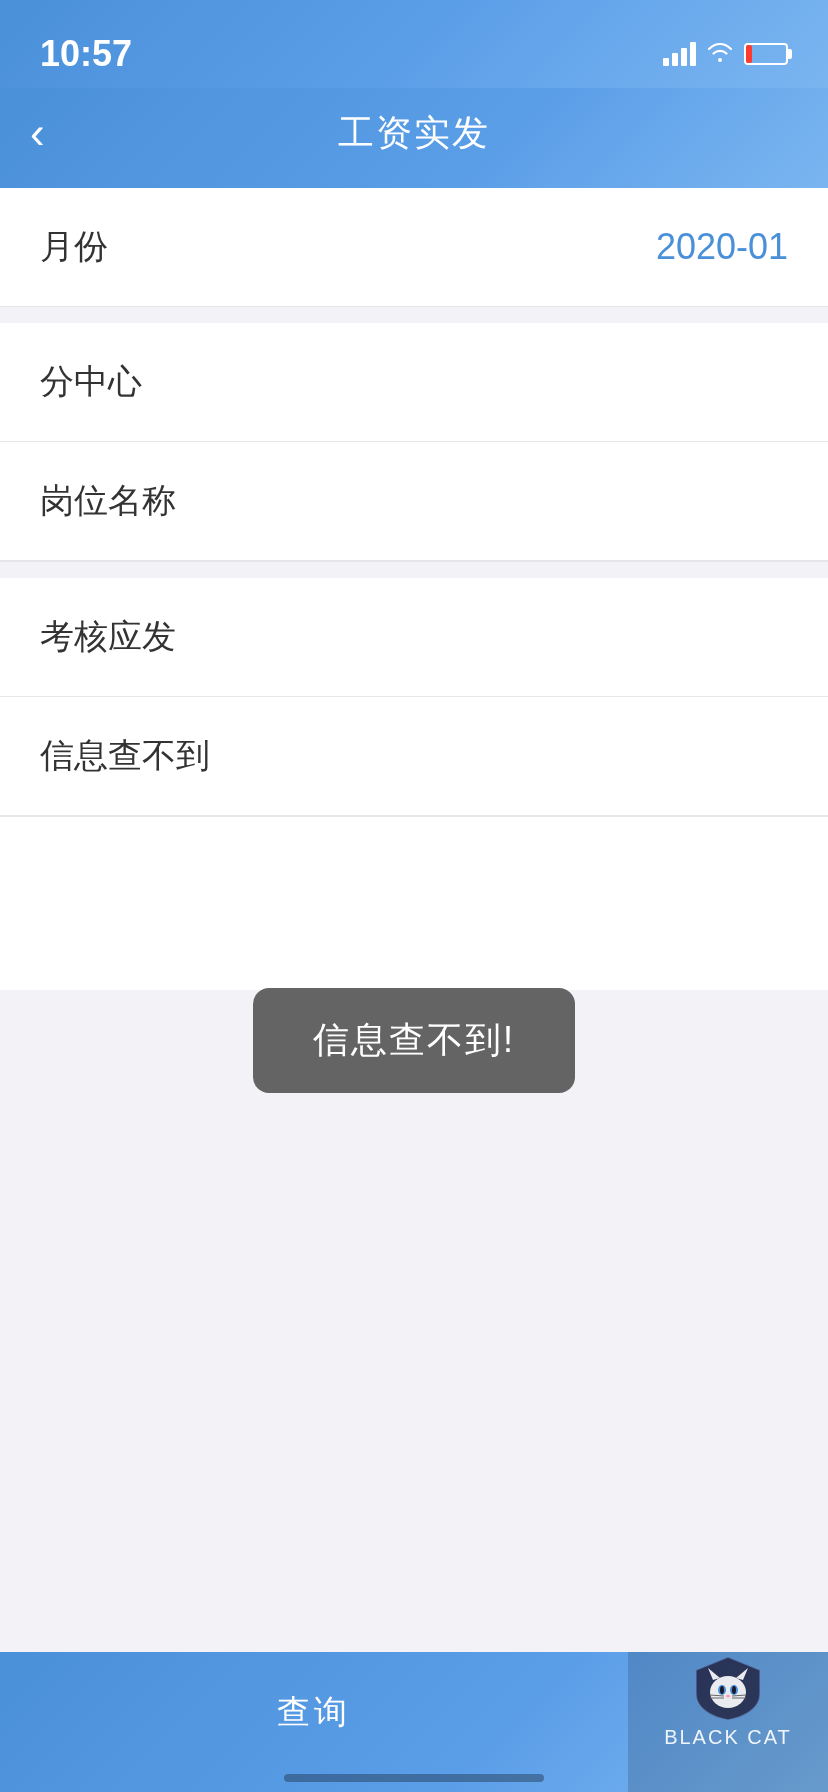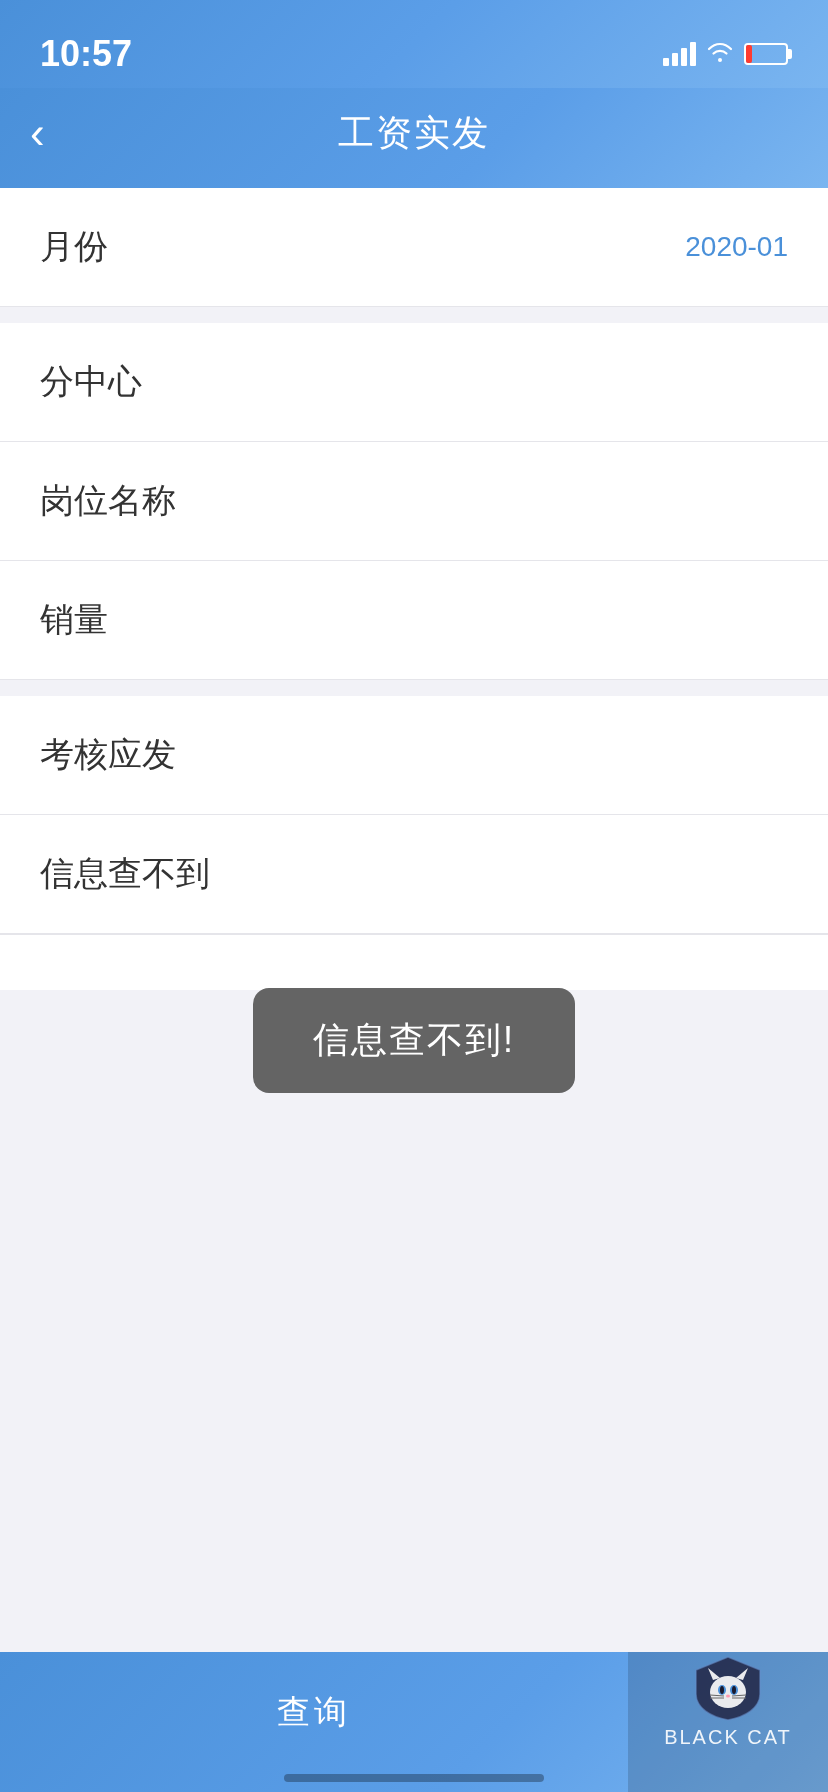--- a/index.html
+++ b/index.html
@@ -128,21 +128,21 @@
       min-height: 100px;
     }
 
     .field-label {
       font-size: 34px;
       color: #333;
       font-weight: 400;
     }
 
     .field-value {
-      font-size: 28px;
+      font-size: 36px;
       color: #4a90d9;
     }
 
     .divider {
       height: 1px;
       background: #e5e5ea;
       margin: 0 0px;
     }
 
     .divider-thick {
@@ -307,24 +307,20 @@
         <span class="field-value"></span>
       </div>
       <div class="divider"></div>
 
       <div class="field-row">
         <span class="field-label">岗位名称</span>
         <span class="field-value"></span>
       </div>
       <div class="divider"></div>
 
-      <div class="field-row">
-        <span class="field-label">销量</span>
-        <span class="field-value"></span>
-      </div>
       <div class="divider"></div>
       <div class="divider-thick"></div>
 
       <div class="field-row">
         <span class="field-label">考核应发</span>
         <span class="field-value"></span>
       </div>
       <div class="divider"></div>
 
       <div class="field-row">

